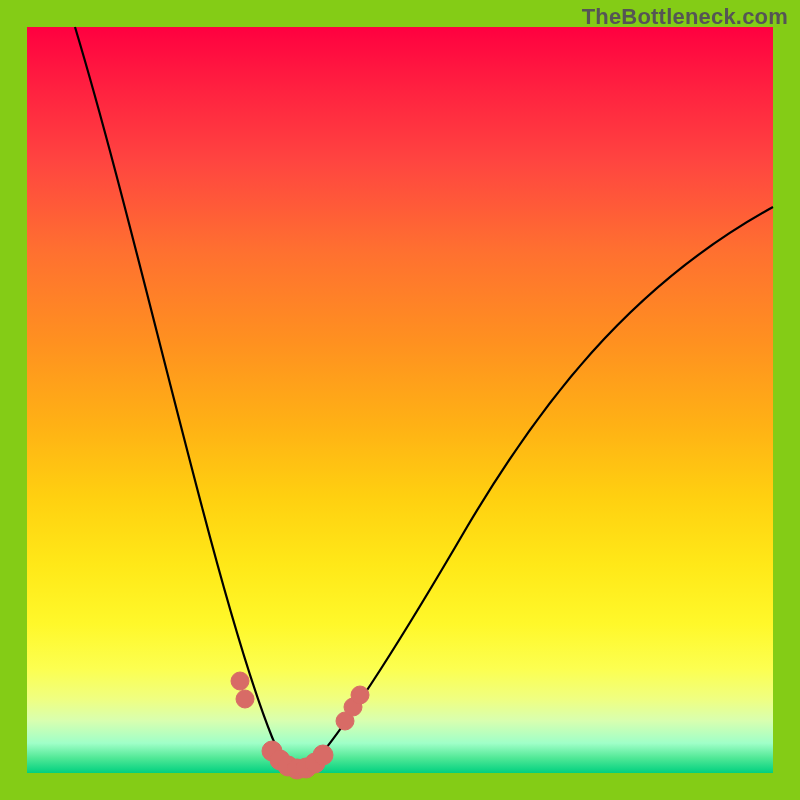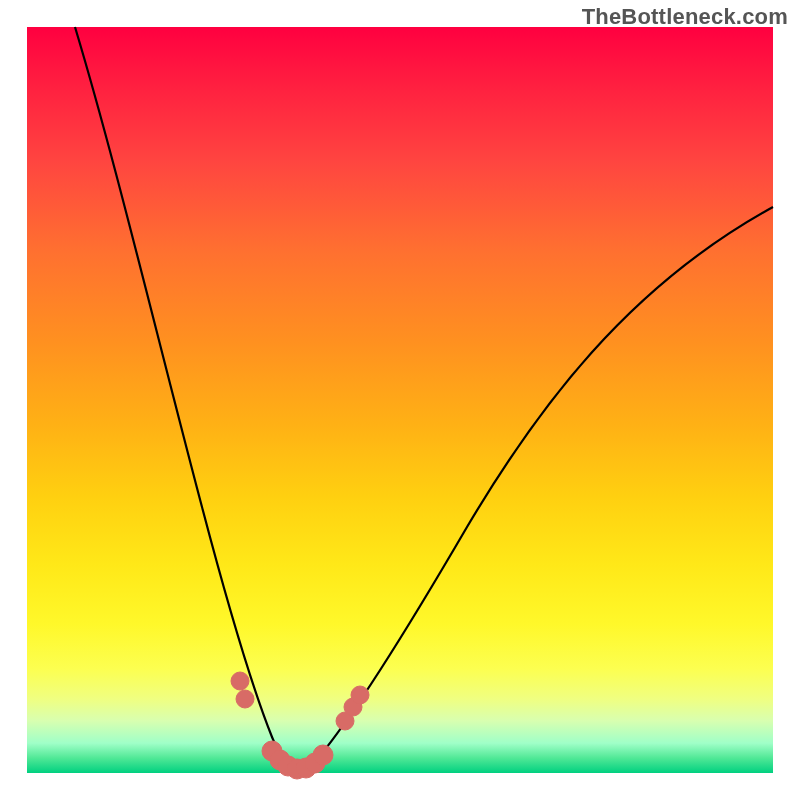--- a/index.html
+++ b/index.html
@@ -10,21 +10,21 @@
     background: #000;
     overflow: hidden;
     position: relative;
   }
   .frame {
     position: absolute;
     top: 0;
     left: 0;
     width: 800px;
     height: 800px;
-    background: #ffffff;
+    background: #84cc16;
   }
   .plot-area {
     position: absolute;
     top: 27px;
     left: 27px;
     width: 746px;
     height: 746px;
     background: linear-gradient(to bottom,
       #ff0040 0%,
       #ff2040 8%,

